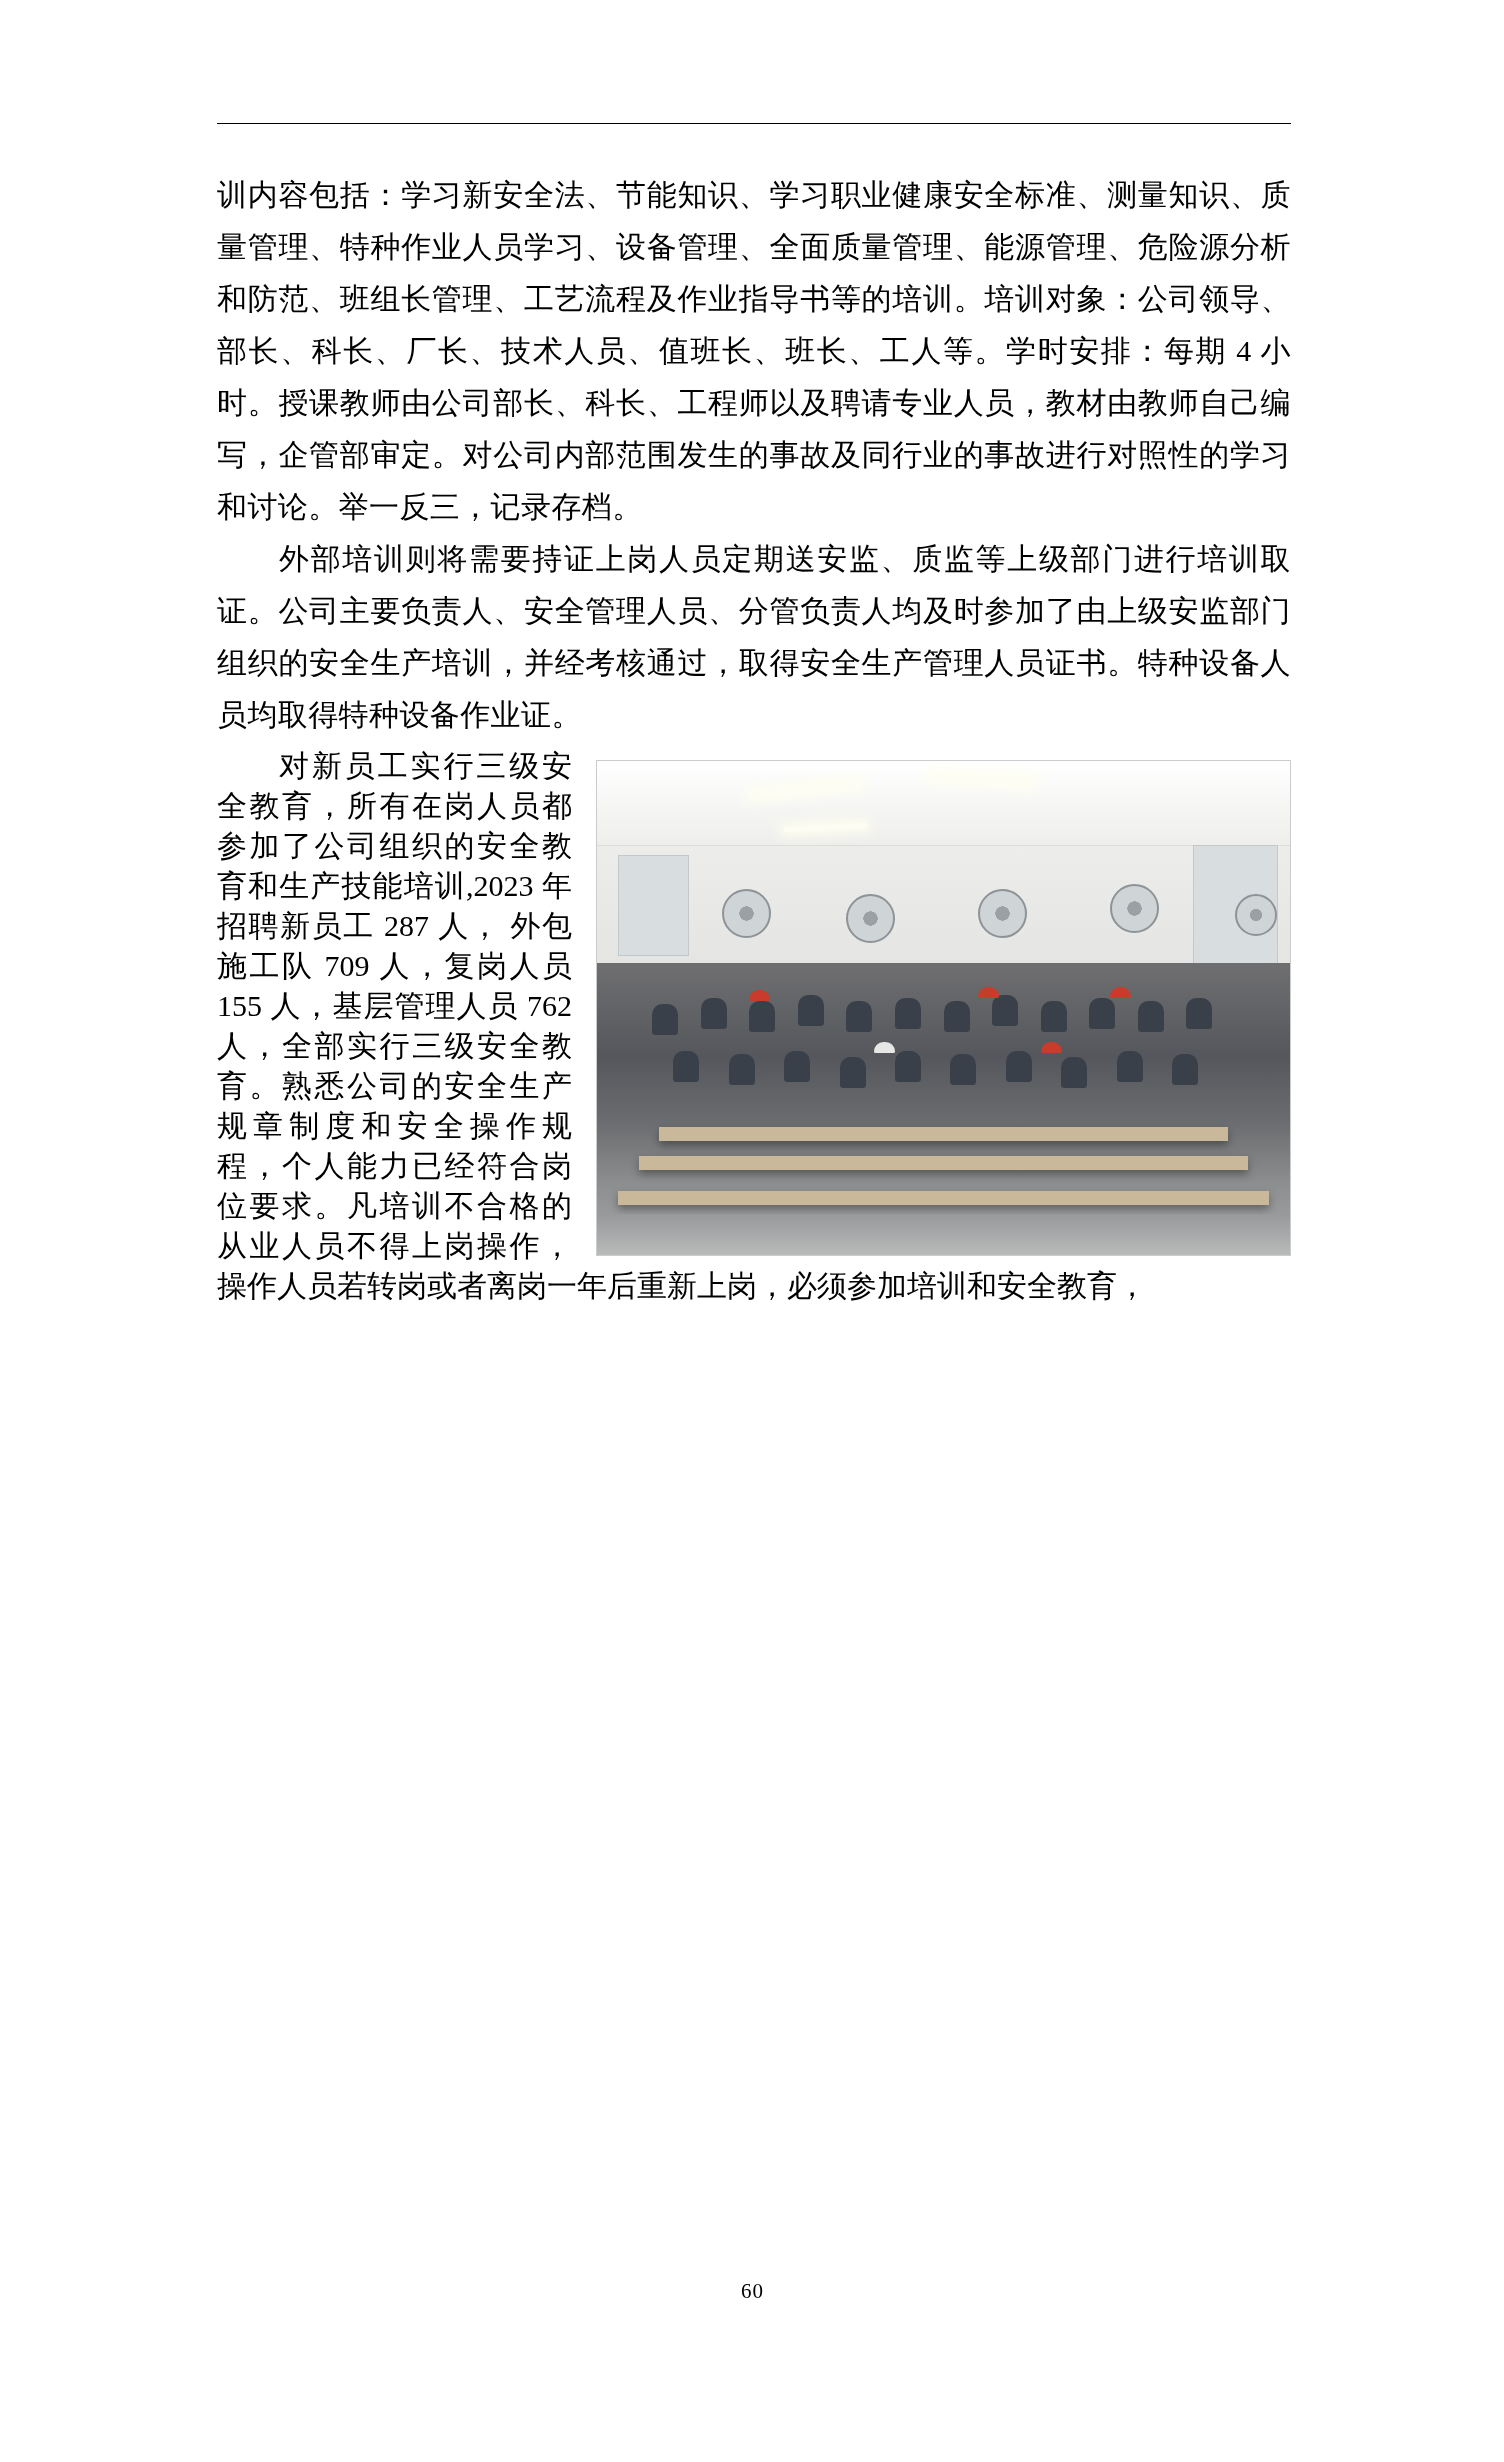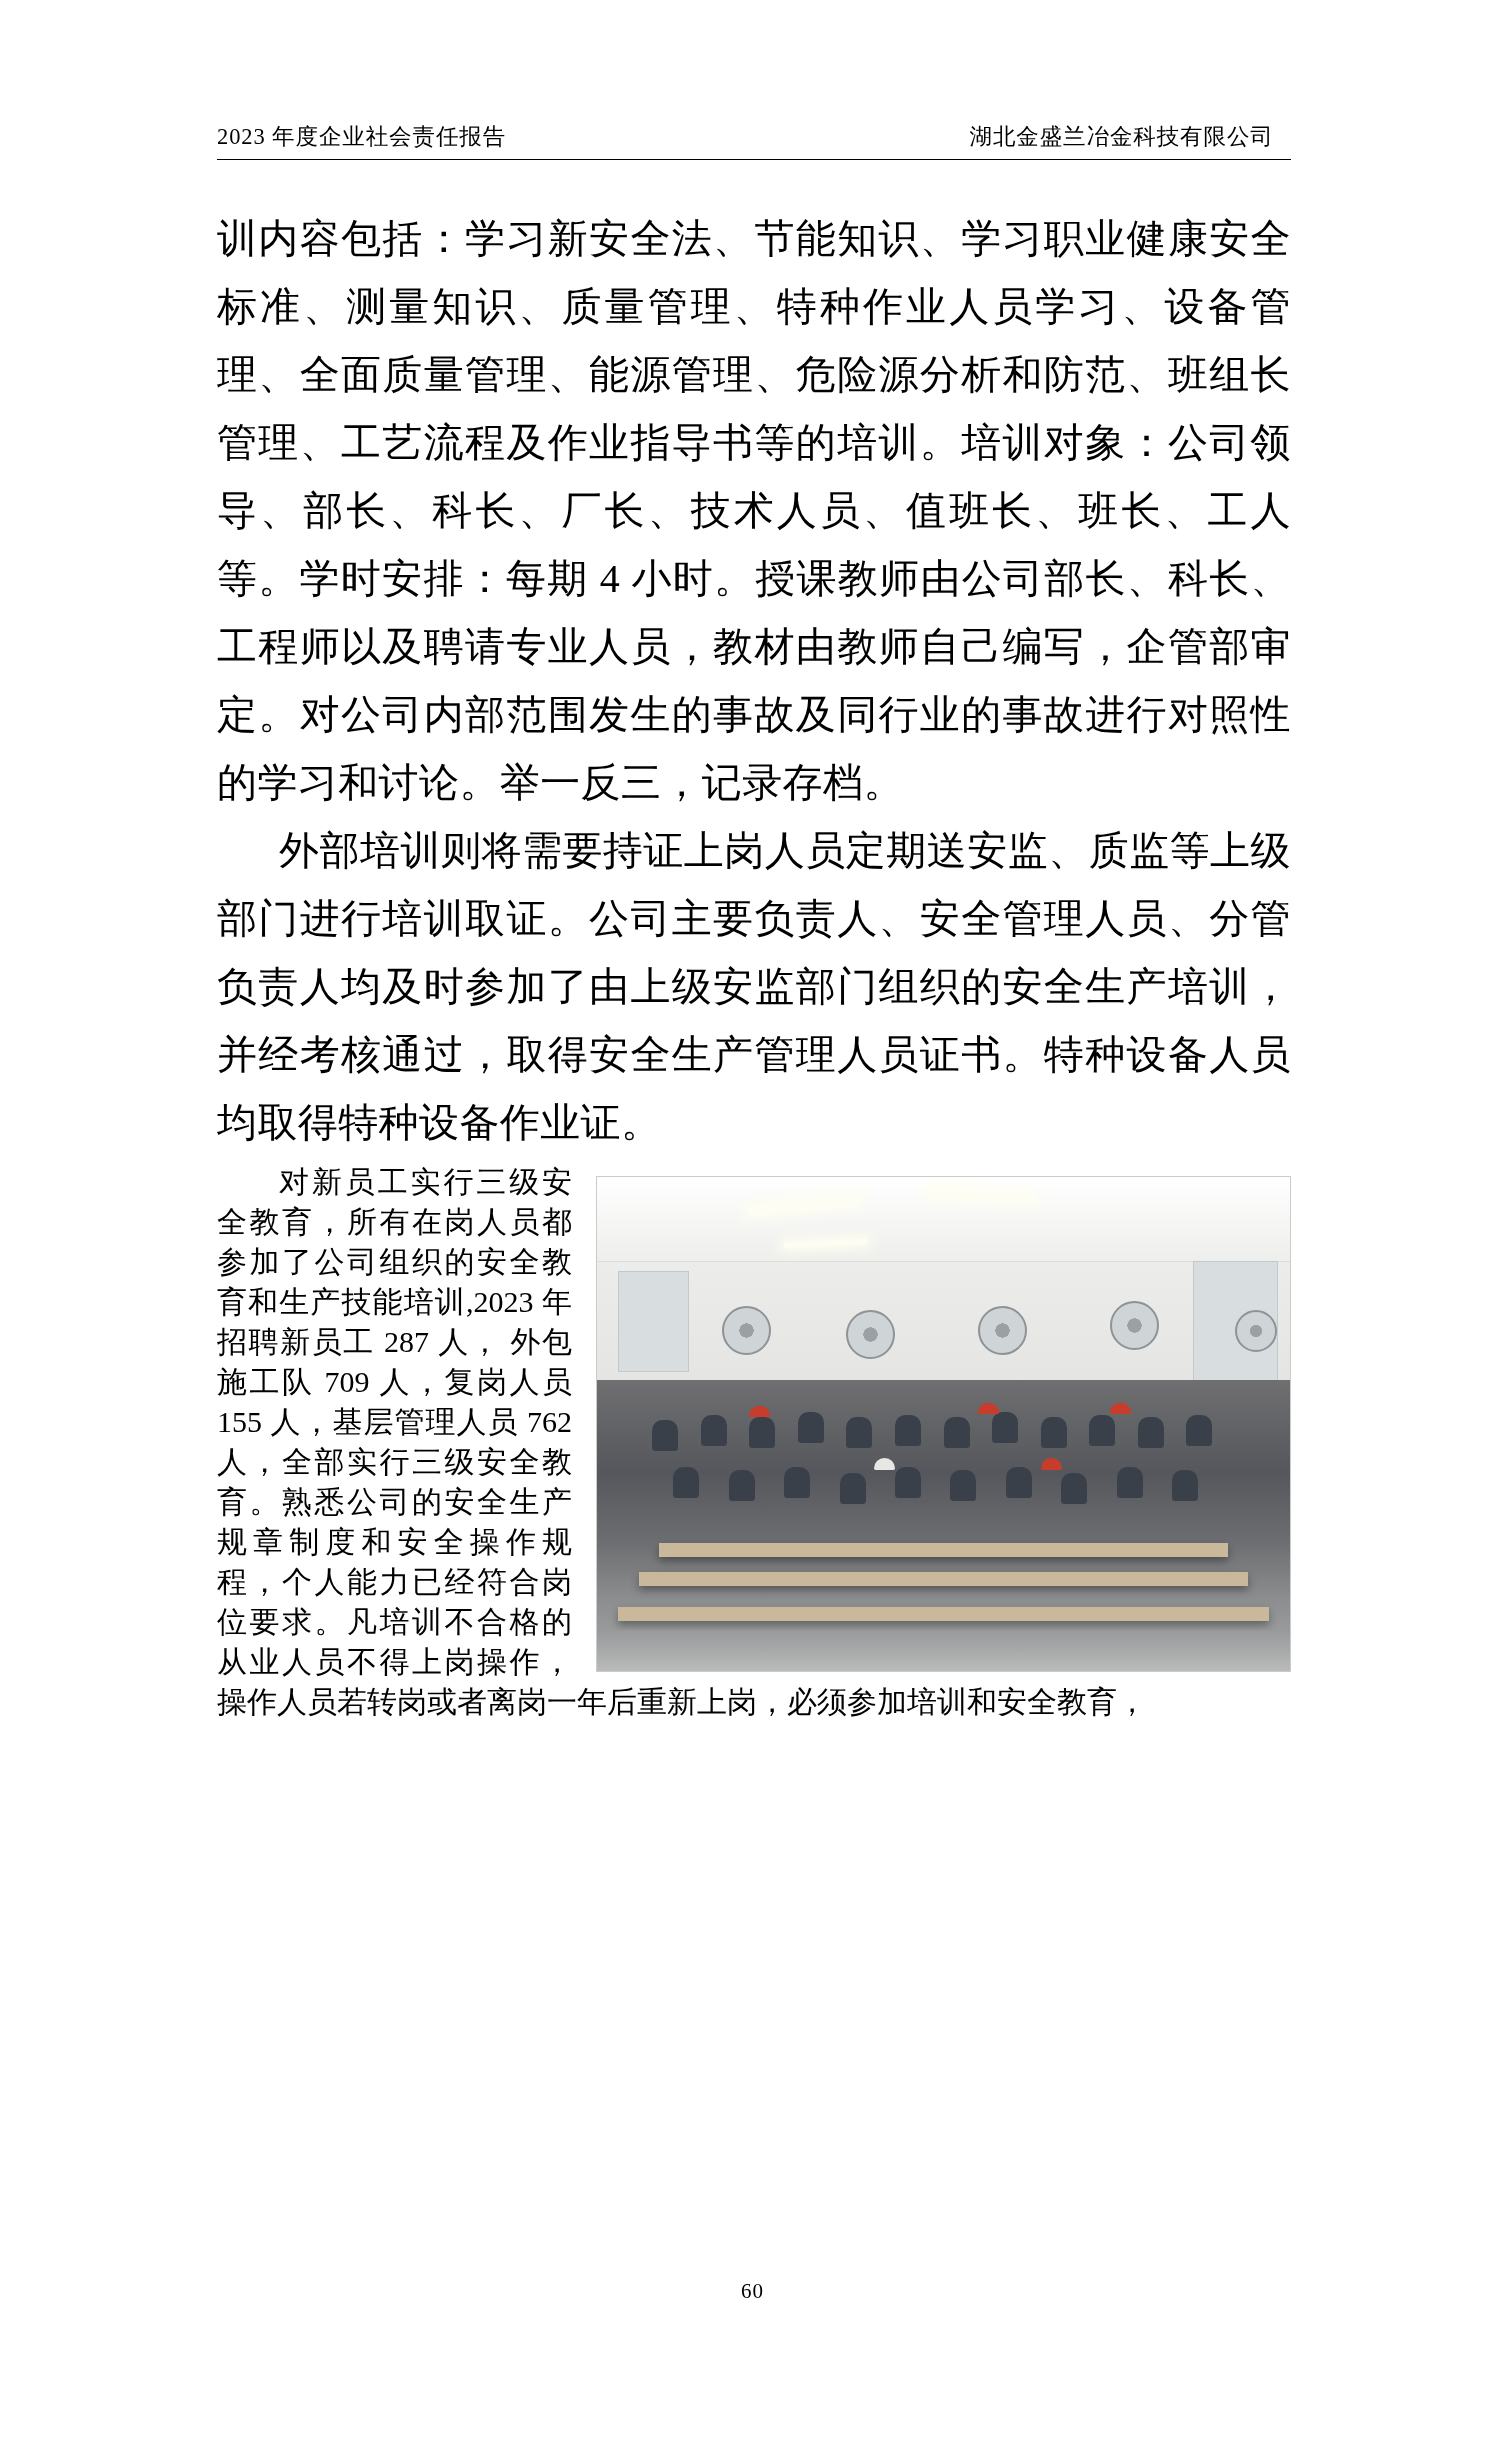--- a/index.html
+++ b/index.html
@@ -41,22 +41,22 @@
     white-space: nowrap;
     margin-right: 17.3px;
   }
   .header-rule {
     border-bottom: 1.7px solid #000;
     margin-top: 1.7px;
   }
   
   .body-text {
     margin-top: 45px;
-    font-size: 40px;
-    line-height: 68px;
+    font-size: 30px;
+    line-height: 52px;
     text-align: justify;
     text-justify: inter-ideograph;
     letter-spacing: 0.4px;
     font-family: Liberation Serif, serif;
   }
   p {
     margin: 0;
   }
   .indent {
     text-indent: 62px;
@@ -170,24 +170,20 @@
     letter-spacing: 0.9px;
   }
 </style>
 </head>
 <body>
 
 <div class="page">
 
   <div class="content">
 
-    <div class="header">
-      <span class="header-left">2023 年度企业社会责任报告</span>
-      <span class="header-right">湖北金盛兰冶金科技有限公司</span>
-    </div>
     <div class="header-rule"></div>
 
     <div class="body-text">
       <p>训内容包括：学习新安全法、节能知识、学习职业健康安全标准、测量知识、质量管理、特种作业人员学习、设备管理、全面质量管理、能源管理、危险源分析和防范、班组长管理、工艺流程及作业指导书等的培训。培训对象：公司领导、部长、科长、厂长、技术人员、值班长、班长、工人等。学时安排：每期 4 小时。授课教师由公司部长、科长、工程师以及聘请专业人员，教材由教师自己编写，企管部审定。对公司内部范围发生的事故及同行业的事故进行对照性的学习和讨论。举一反三，记录存档。</p>
       <p class="indent">外部培训则将需要持证上岗人员定期送安监、质监等上级部门进行培训取证。公司主要负责人、安全管理人员、分管负责人均及时参加了由上级安监部门组织的安全生产培训，并经考核通过，取得安全生产管理人员证书。特种设备人员均取得特种设备作业证。</p>
     </div>
 
     <div class="float-block clearfix">
       <div class="photo">
         <div class="wall"></div>

